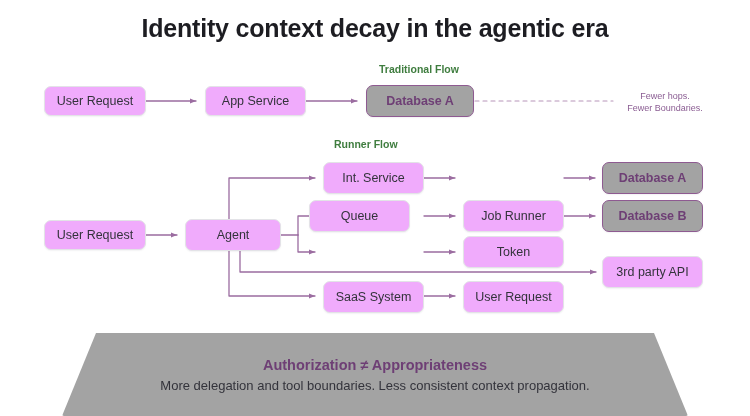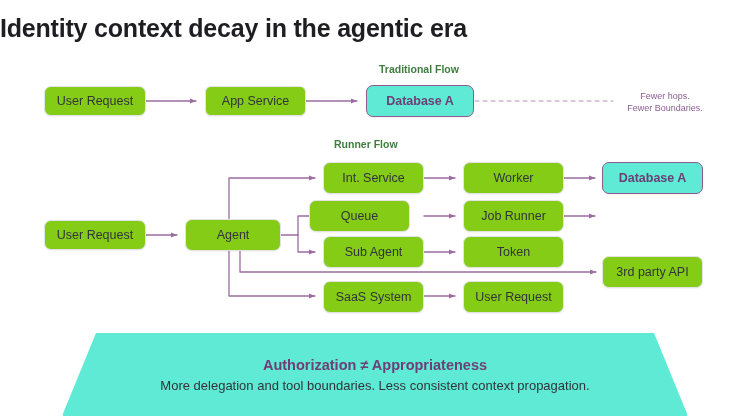--- a/index.html
+++ b/index.html
@@ -8,67 +8,68 @@
     background:#ffffff;
     font-family:"Liberation Sans","DejaVu Sans",sans-serif;
     overflow:hidden;
     position:relative;
   }
   #stage{position:absolute;left:0;top:0;width:750px;height:416px;}
 
   
   .title{
     position:absolute;left:0;top:14px;width:750px;
+    text-align:center;
     font-size:25px;font-weight:700;color:#1d1d22;
     letter-spacing:-0.2px;
   }
 
   
   .sec-label{
     position:absolute;
     font-size:10.5px;font-weight:600;color:#3f7d3f;
     white-space:nowrap;
   }
 
   
   #wires{position:absolute;left:0;top:0;width:750px;height:416px;pointer-events:none;}
 
   
   .node{
     position:absolute;
     box-sizing:border-box;
     display:flex;align-items:center;justify-content:center;
-    background:#84cc16;
+    background:#f0abfc;
     border:1px solid #e3e3e7;
     border-radius:7px;
     font-size:12.5px;
     color:#33333b;
     white-space:nowrap;
     box-shadow:0 1px 1.5px rgba(20,20,30,0.05);
   }
   .node.db{
-    background:#5eead4;
+    background:#a3a3a3;
     border:1.4px solid #8e5a91;
     color:#6e3f75;
     font-weight:600;
   }
 
   
   .note{
     position:absolute;
     font-size:9px;line-height:12px;
     color:#8a5c92;
     text-align:center;
     white-space:nowrap;
   }
 
   
   .banner{
     position:absolute;left:62px;top:333px;width:626px;height:83px;
-    background:#5eead4;
+    background:#a3a3a3;
     clip-path:polygon(34px 0, 592px 0, 626px 83px, 0 83px);
     border-radius:2px;
   }
   .banner-inner{
     position:absolute;left:0;top:0;width:626px;height:83px;
     display:flex;flex-direction:column;align-items:center;justify-content:center;
     gap:5px;
   }
   .banner-title{
     font-size:14.5px;font-weight:700;color:#6e3f75;white-space:nowrap;
@@ -133,27 +134,26 @@
     <div>Fewer Boundaries.</div>
   </div>
 
   <div class="sec-label" style="left:334px;top:138px;">Runner Flow</div>
 
   <div class="node" style="left:44px;top:220px;width:102px;height:30px;">User Request</div>
 
   <div class="node" style="left:185px;top:219px;width:96px;height:32px;">Agent</div>
 
   <div class="node" style="left:323px;top:162px;width:101px;height:32px;">Int. Service</div>
-  <div class="node" style="left:463px;top:162px;width:101px;height:32px;">Worker</div>
   <div class="node db" style="left:602px;top:162px;width:101px;height:32px;">Database A</div>
 
   <div class="node" style="left:309px;top:200px;width:101px;height:32px;">Queue</div>
   <div class="node" style="left:463px;top:200px;width:101px;height:32px;">Job Runner</div>
+  <div class="node db" style="left:602px;top:200px;width:101px;height:32px;">Database B</div>
 
-  <div class="node" style="left:323px;top:236px;width:101px;height:32px;">Sub Agent</div>
   <div class="node" style="left:463px;top:236px;width:101px;height:32px;">Token</div>
 
   <div class="node" style="left:602px;top:256px;width:101px;height:32px;">3rd party API</div>
 
   <div class="node" style="left:323px;top:281px;width:101px;height:32px;">SaaS System</div>
   <div class="node" style="left:463px;top:281px;width:101px;height:32px;">User Request</div>
 
   <div class="banner">
     <div class="banner-inner">
       <div class="banner-title">Authorization ≠ Appropriateness</div>

